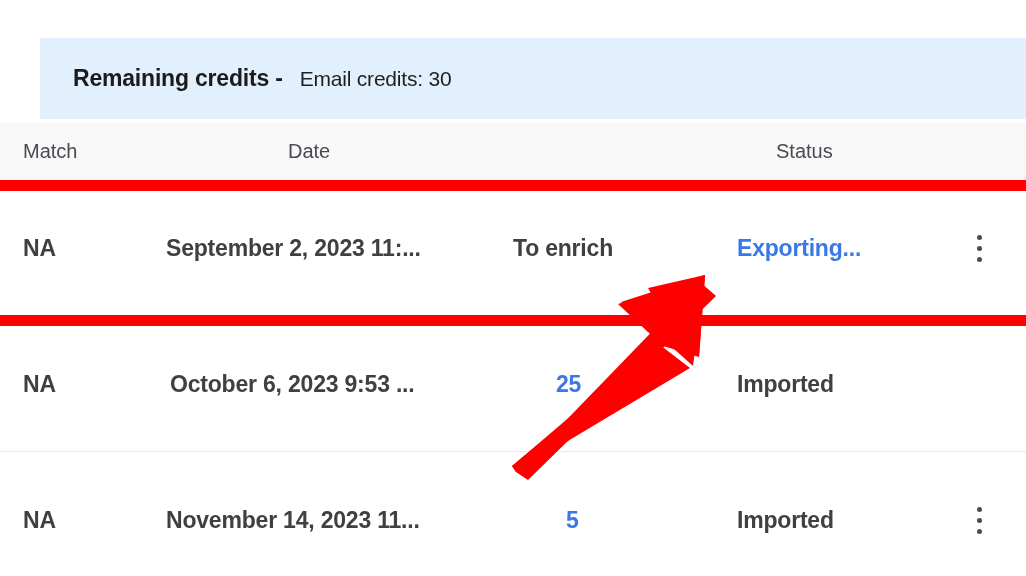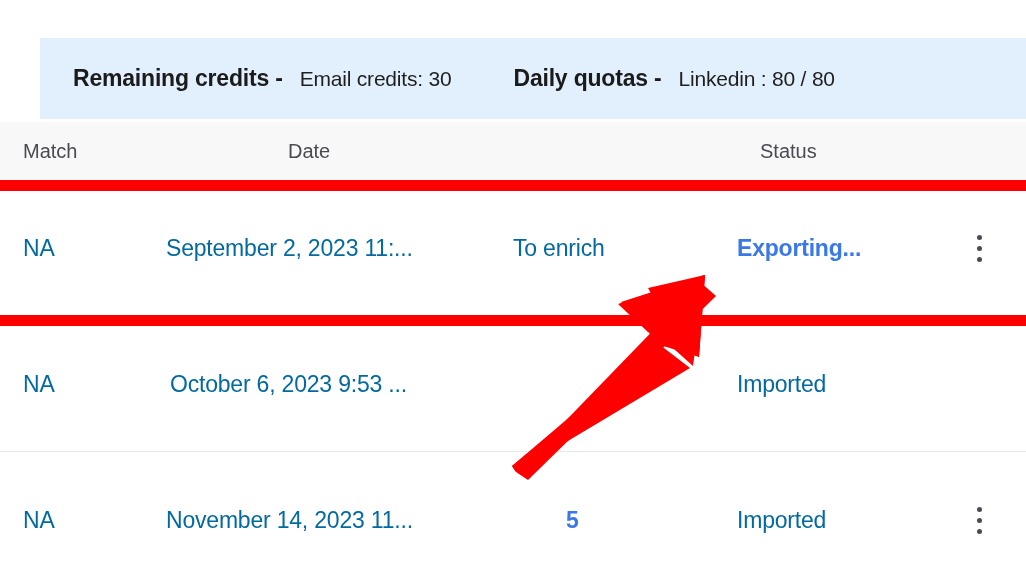--- a/index.html
+++ b/index.html
@@ -97,34 +97,34 @@
   .c-menu   { left: 968px; }
 
   .th {
     font-size: 20px;
     color: #4a4a52;
     font-weight: 400;
     letter-spacing: 0px;
   }
   .td {
     font-size: 23px;
-    color: #0369a1;
-    font-weight: 400;
+    color: #404040;
+    font-weight: 700;
     letter-spacing: -0.2px;
   }
   .td.link {
     color: #3b78e7;
     font-weight: bold;
   }
   .td.num {
     color: #3b78e7;
     font-weight: bold;
   }
   .header-email { left: 513px; }
-  .header-status { left: 760px; }
+  .header-status { left: 776px; }
 
   
   .kebab {
     width: 22px;
     height: 40px;
     display: flex;
     flex-direction: column;
     justify-content: center;
     align-items: center;
     gap: 6px;
@@ -161,24 +161,20 @@
 </head>
 <body>
 
 <div id="page">
 
   <div class="banner">
     <div class="banner-block credits">
       <span class="banner-label">Remaining credits -</span>
       <span class="banner-value">Email credits: 30</span>
     </div>
-    <div class="banner-block quotas">
-      <span class="banner-label">Daily quotas -</span>
-      <span class="banner-value">Linkedin : 80 / 80</span>
-    </div>
   </div>
 
   <div class="table">
 
     <div class="thead">
       <div class="cell c-date" style="left:288px;">
         <span class="th">Date</span>
       </div>
       <div class="cell c-match">
         <span class="th">Match</span>
@@ -209,20 +205,23 @@
         </span>
       </div>
     </div>
 
     <div class="row divider">
       <div class="cell c-match">
         <span class="td">NA</span>
       </div>
       <div class="cell c-date" style="left:170px;">
         <span class="td">October 6, 2023 9:53 ...</span>
+      </div>
+      <div class="cell c-email" style="left:556px;">
+        <span class="td num">25</span>
       </div>
       <div class="cell c-status">
         <span class="td">Imported</span>
       </div>
     </div>
 
     <div class="row">
       <div class="cell c-match">
         <span class="td">NA</span>
       </div>

